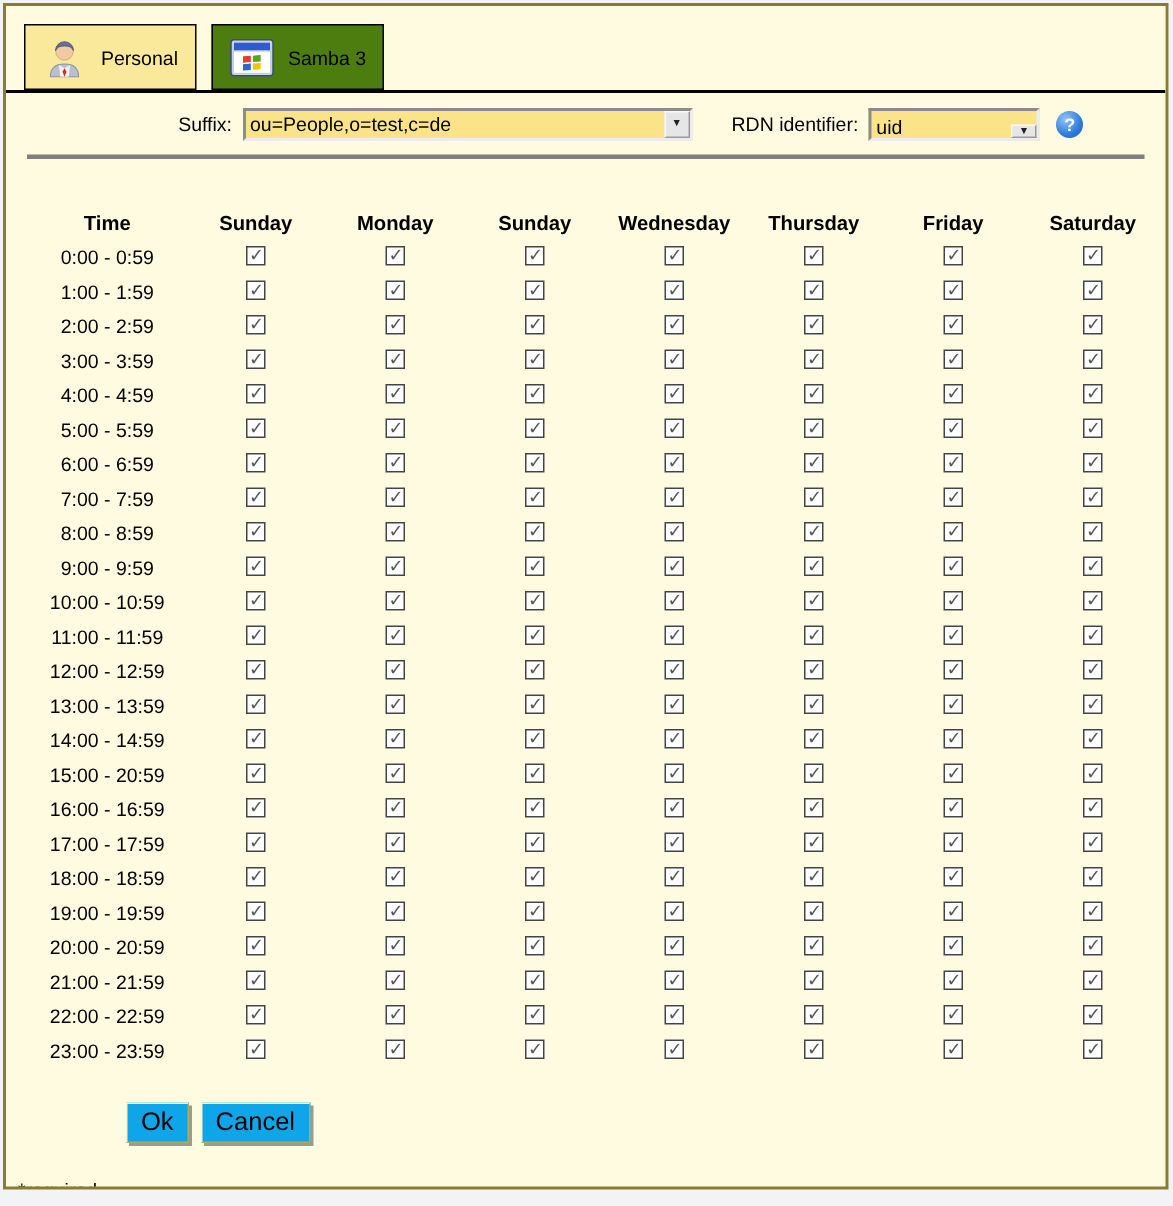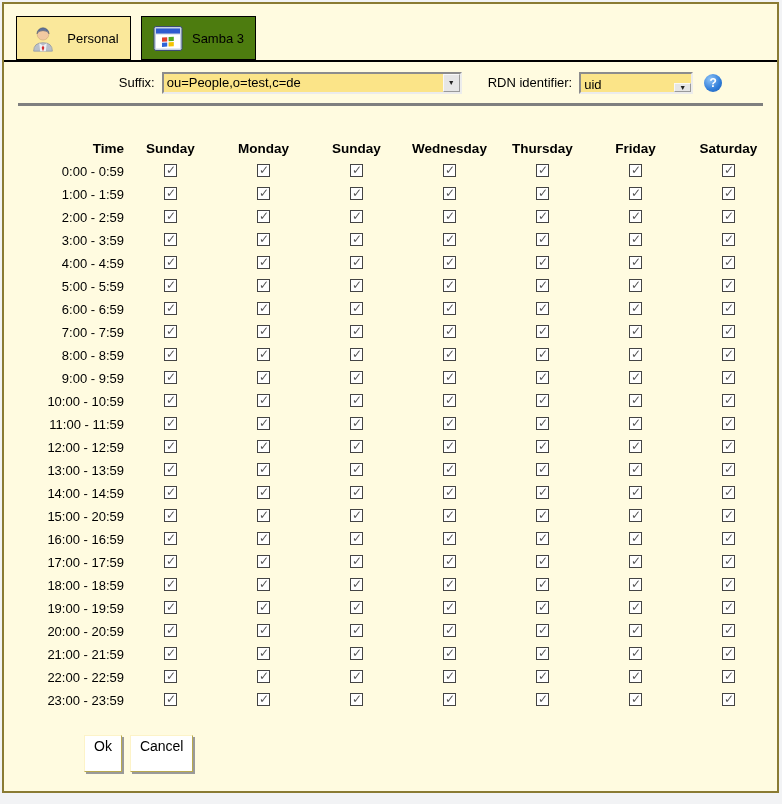--- a/index.html
+++ b/index.html
@@ -105,48 +105,48 @@
   
   table.grid {
     border-collapse: collapse;
     margin: 31px 0 0 15px;
   }
   table.grid th, table.grid td {
     height: 23px;
     padding: 0;
     vertical-align: middle;
   }
-  th.time-col, td.time-col { width: 105px; text-align: right; padding-left: 5px; }
+  th.time-col, td.time-col { width: 105px; text-align: center; padding-left: 5px; }
   th.day-col, td.day-col { width: 93px; text-align: center; }
   th { font-weight: bold; font-size: 13.5px; }
   .cb {
     display: inline-block;
     width: 13px; height: 13px;
     background: #fff;
     border: 1px solid #444;
     position: relative;
     cursor: pointer;
   }
   .cb.checked::after {
     content: "\2713";
     position: absolute;
     left: 1px; top: -2px;
     font-size: 12px;
     color: #555;
   }
   
   .buttons { margin: 23px 0 0 80px; display: flex; gap: 8px; }
   .btn {
-    background: #ffffff;
+    background: #0ea5e9;
     border: 1px solid #b9a94e;
     border-top-color: #fdf3c8;
     border-left-color: #fdf3c8;
     box-shadow: 2px 2px 0 #9a9a9a;
-    padding: 2px 9px 17px 9px;
-    font-size: 14px;
+    padding: 2px 9px 3px 9px;
+    font-size: 17px;
     font-family: "Liberation Sans", "DejaVu Sans", sans-serif;
     cursor: pointer;
   }
   .required { margin: 24px 0 0 8px; }
 </style>
 </head>
 <body>
 
 <div class="window">
 

